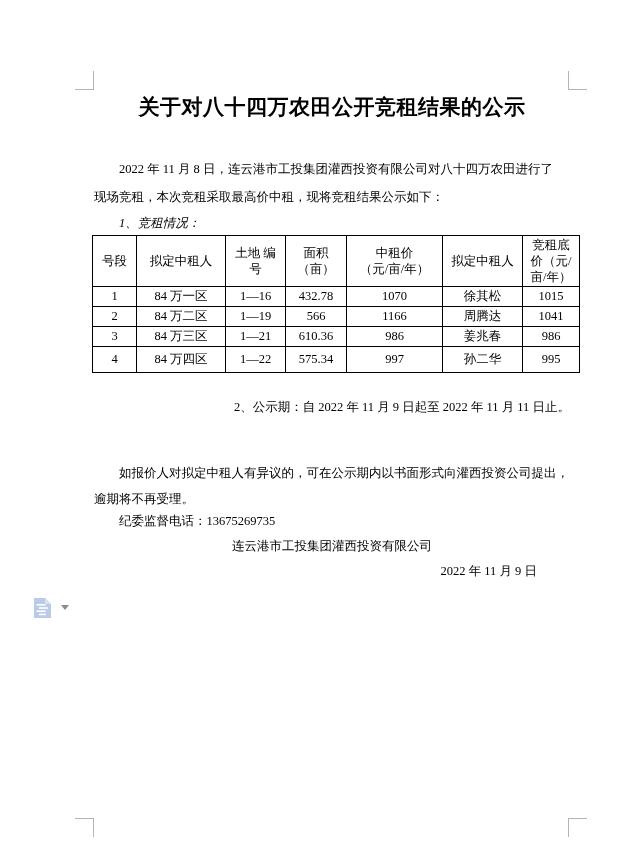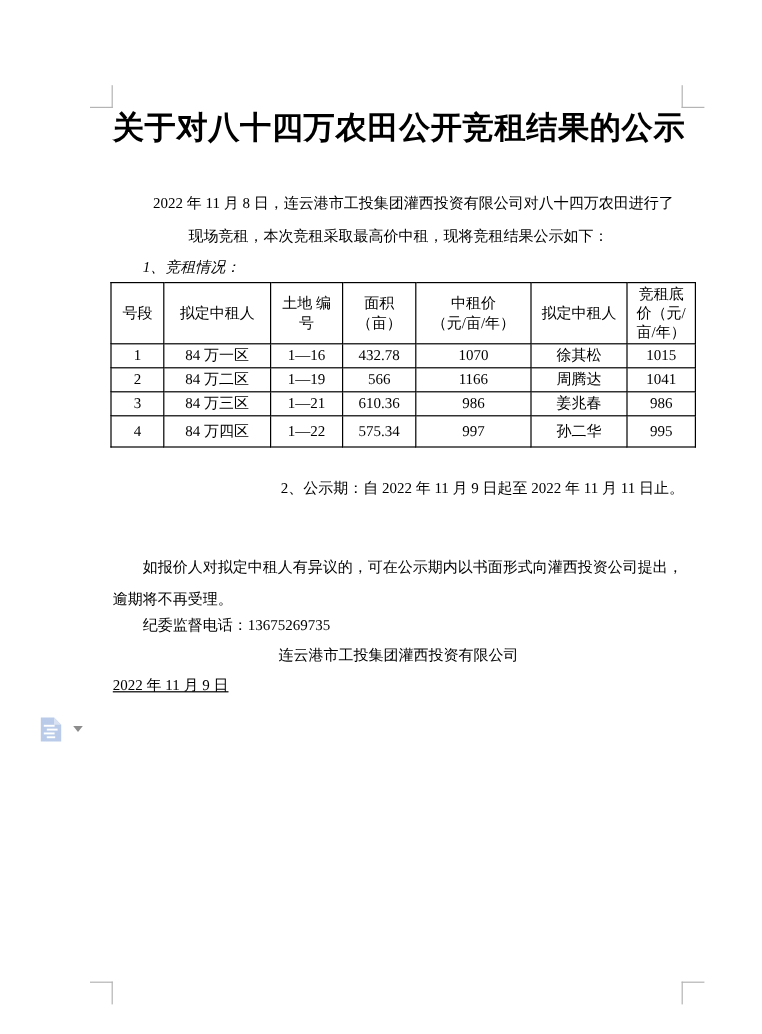--- a/index.html
+++ b/index.html
@@ -15,34 +15,34 @@
   
   .crop { position:absolute; width:19px; height:19px; }
   .crop.tl { left:75px;  top:71px;  border-right:1px solid #b4b4b4; border-bottom:1px solid #b4b4b4; }
   .crop.tr { left:568px; top:71px;  border-left:1px solid #b4b4b4;  border-bottom:1px solid #b4b4b4; }
   .crop.bl { left:75px;  top:818px; border-right:1px solid #b4b4b4; border-top:1px solid #b4b4b4; }
   .crop.br { left:568px; top:818px; border-left:1px solid #b4b4b4;  border-top:1px solid #b4b4b4; }
 
   .content { position:absolute; left:94px; top:90px; width:476px; }
 
   .doc-title {
-    font-size:26px; font-weight:bold; text-align:center;
+    font-size:21px; font-weight:bold; text-align:center;
     line-height:32px; margin-top:1px; letter-spacing:0.5px;
     white-space:nowrap;
   }
   .para { font-size:12.5px; line-height:27.5px; white-space:nowrap; }
   .indent { text-indent:25px; }
-  .intro { margin-top:33px;text-align:center; }
+  .intro { margin-top:33px; }
   .sec-heading { line-height:24px;font-style:italic; }
   .sec2 { margin-top:20px; line-height:28px;text-align:right; }
   .objection { margin-top:40px; line-height:25.5px; }
   .phone1 { margin-top:-3px; line-height:25px; }
   .phone  { line-height:25px; }
   .sign-company { line-height:25px; text-align:center; }
-  .sign-date { line-height:25px; padding-right:33px;text-decoration:underline; }
+  .sign-date { line-height:25px; text-align:right; padding-right:33px; }
 
   table.bid {
     border-collapse:collapse; table-layout:fixed;
     width:487px; margin-left:-2px;
   }
   table.bid th, table.bid td {
     border:1px solid #000;
     text-align:center; vertical-align:middle;
     font-size:12.5px; font-weight:normal; padding:0;
     overflow:hidden;

